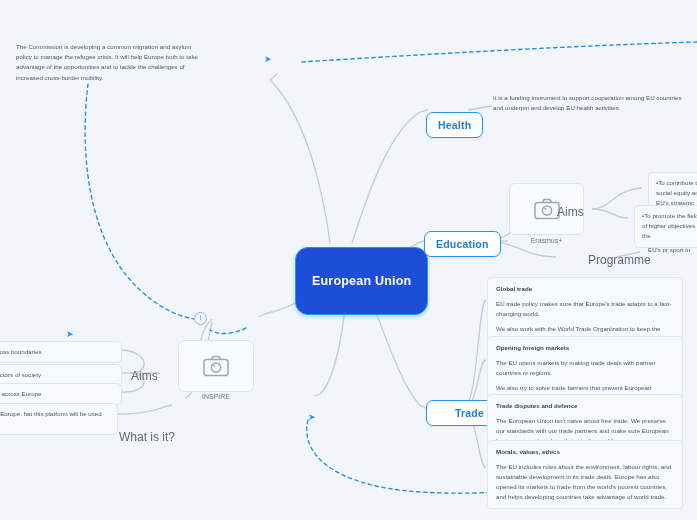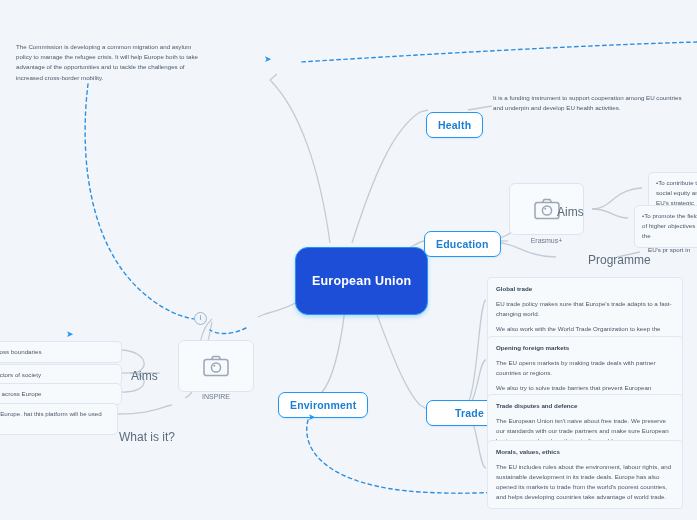--- a/index.html
+++ b/index.html
@@ -215,23 +215,20 @@
 
   <div class="sublabel" style="left:131px;top:369px;">Aims</div>
   <div class="sublabel" style="left:119px;top:430px;">What is it?</div>
 
   <div class="note framed" style="left:-70px;top:341px;width:192px;">at in policy-making across boundaries</div>
   <div class="note framed" style="left:-70px;top:364px;width:192px;">nation with different sectors of society</div>
   <div class="note framed" style="left:-70px;top:383px;width:192px;">s to spatial information across Europe</div>
   <div class="note framed" style="left:-70px;top:403px;width:188px;">r spatial information in Europe. hat this platform will be used  the environment.</div>
   <div class="curs" style="left:66px;top:330px;">➤</div>
 
-  <div class="node" style="left:278px;top:392px;">
-    <span>Environment</span>
-  </div>
   <div class="curs" style="left:308px;top:413px;">➤</div>
 
   <div class="node" style="left:426px;top:400px;padding-left:28px;">
     <span>Trade</span>
   </div>
 
   <div class="card" style="left:487px;top:277px;width:196px;">
     <span class="hd">Global trade</span>
     <p>EU trade policy makes sure that Europe's trade adapts to a fast-changing world.</p>
     <p>We also work with the World Trade Organization to keep the global economy open and based on fair rules.</p>

